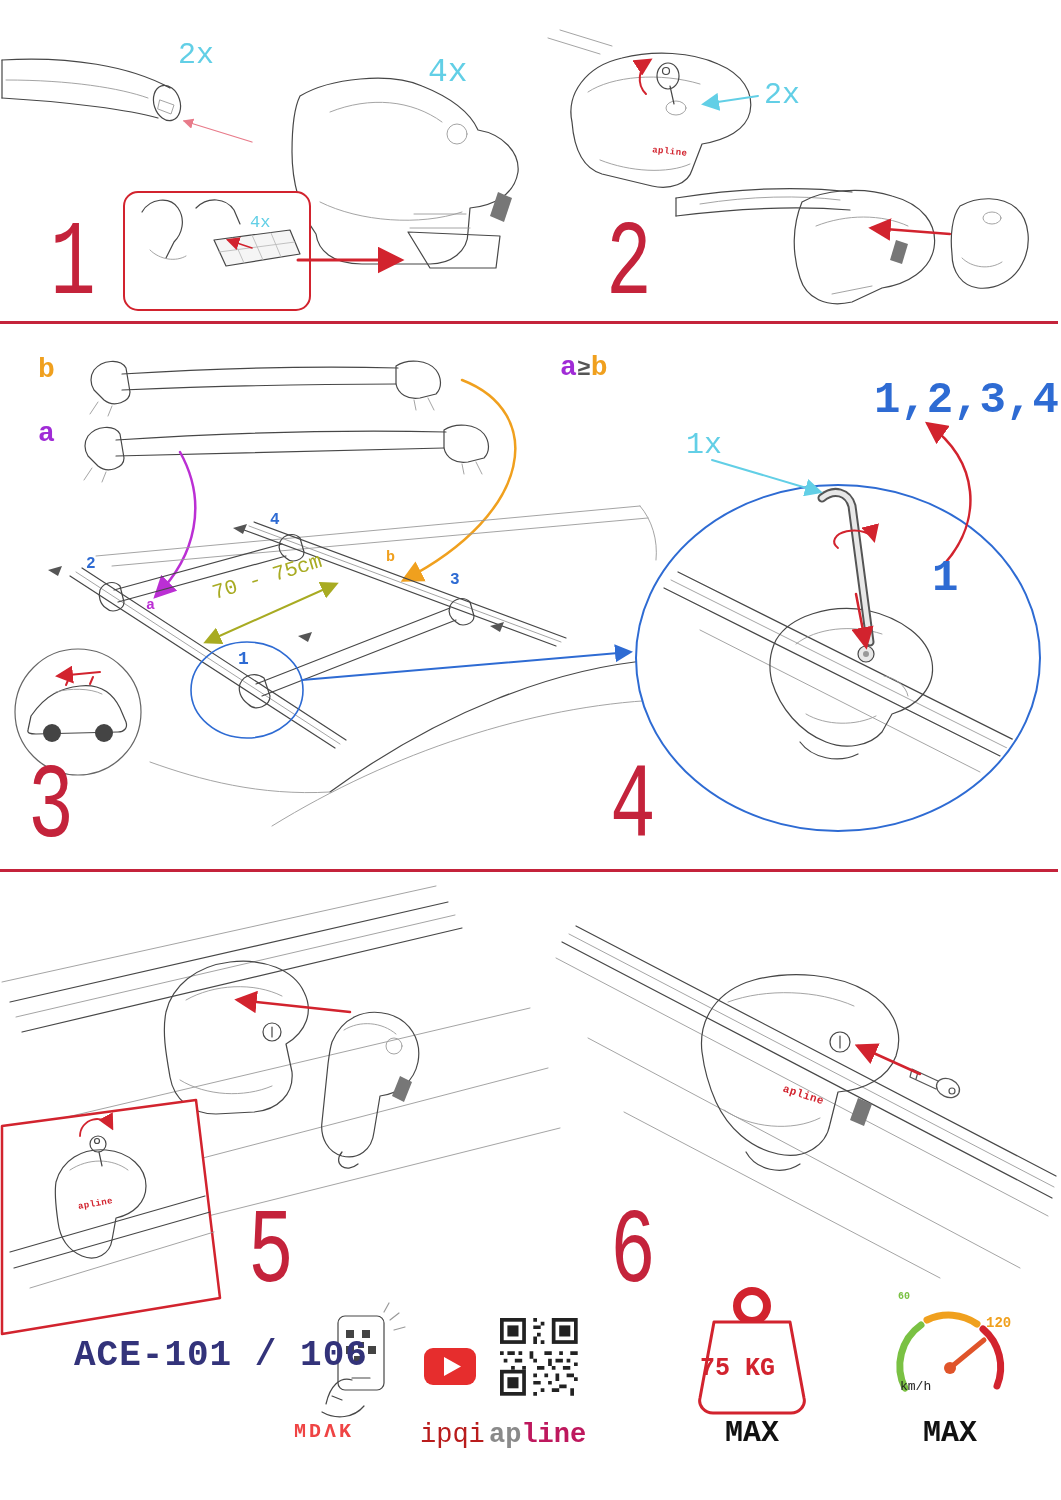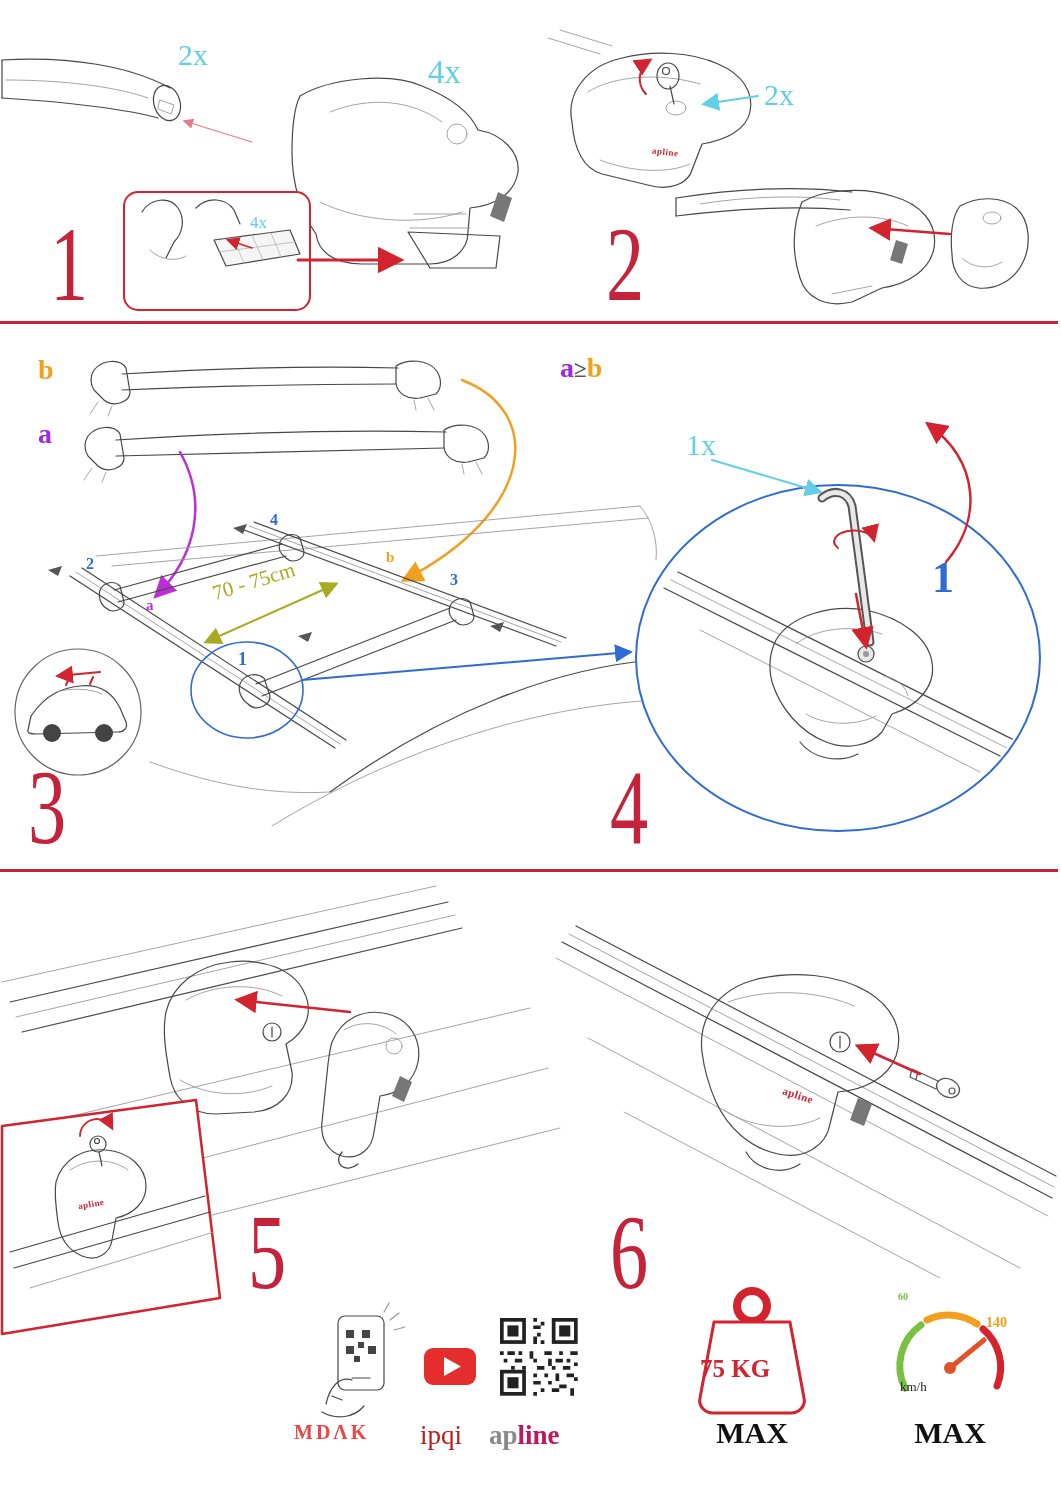--- a/index.html
+++ b/index.html
@@ -1,18 +1,18 @@
 <!DOCTYPE html>
 <html><head>
 <meta charset="utf-8">
 <style>
   * { margin:0; padding:0; box-sizing:border-box; }
   html,body { background:#ffffff; }
   .page { position:relative; width:1058px; height:1500px; background:#fff; overflow:hidden;
-          font-family:Liberation Serif, serif;padding-left:28px; }
+          font-family:Liberation Mono, monospace;padding-left:28px; }
   .art { position:absolute; left:0; top:0; }
   .t { position:absolute; white-space:nowrap; line-height:1; }
   .divider { position:absolute; left:0; width:1061px; height:3px; background:#c4233b; }
   .step { font-size:106px; color:#c4233b; font-weight:200;
           transform:scaleX(.72); transform-origin:left top; }
   .qty { color:#62cfe6; font-size:30px; font-weight:500; }
   .qty-sm { color:#62cfe6; font-size:17px; font-weight:500; }
   .lbl { font-size:28px; font-weight:bold; }
   .roofnum { font-size:16px; font-weight:bold; color:#2e6bd3; }
   .brandsm { color:#d2232e; font-size:9px; font-weight:bold; letter-spacing:.5px; }
@@ -311,44 +311,46 @@
 <div class="t qty" style="left:764px;top:80px">2x</div>
 <div class="t brandsm" style="left:652px;top:148px;transform:rotate(6deg)">apline</div>
 <div class="t step" style="left:606px;top:212px">2</div>
 
 <div class="t lbl" style="left:38px;top:356px;color:#f0a01e">b</div>
 <div class="t lbl" style="left:38px;top:420px;color:#a02bd6">a</div>
 <div class="t" style="left:560px;top:354px;font-size:28px;font-weight:bold">
   <span style="color:#a02bd6">a</span><span style="color:#555;font-size:23px">≥</span><span style="color:#f0a01e">b</span>
 </div>
 
+<div class="t" style="left:874px;top:378px;font-size:44px;font-weight:bold;color:#2e6bd3">1,2,3,4</div>
 <div class="t qty" style="left:686px;top:430px">1x</div>
 <div class="t" style="left:932px;top:556px;font-size:44px;font-weight:bold;color:#2e6bd3">1</div>
 
 <div class="t roofnum" style="left:86px;top:556px">2</div>
 <div class="t roofnum" style="left:270px;top:512px">4</div>
 <div class="t roofnum" style="left:450px;top:572px">3</div>
 <div class="t roofnum" style="left:238px;top:650px;font-size:18px">1</div>
 <div class="t roofnum" style="left:146px;top:598px;color:#bb2fd4;font-size:15px">a</div>
 <div class="t roofnum" style="left:386px;top:550px;color:#f0a01e;font-size:15px">b</div>
 <div class="t" style="left:210px;top:584px;font-size:21px;color:#a8ab22;transform:rotate(-17deg);transform-origin:left top">70 - 75cm</div>
 
 <div class="t step" style="left:28px;top:755px">3</div>
 <div class="t step" style="left:610px;top:755px">4</div>
 
 <div class="t brandsm" style="left:78px;top:1200px;transform:rotate(-10deg)">apline</div>
 <div class="t step" style="left:248px;top:1200px">5</div>
 <div class="t brandsm" style="left:782px;top:1090px;font-size:11px;transform:rotate(18deg)">apline</div>
 <div class="t step" style="left:610px;top:1200px">6</div>
 
+<div class="t" style="left:74px;top:1338px;font-size:36px;font-weight:600;color:#33337a;letter-spacing:1px">ACE-101 / 106</div>
 <div class="t" style="left:294px;top:1422px;font-size:20px;font-weight:bold;color:#ef4444;letter-spacing:3px">MDΛK</div>
 <div class="t" style="left:420px;top:1422px;font-size:27px;color:#b91c1c">ipqi</div>
 <div class="t" style="left:489px;top:1422px;font-size:27px;font-weight:bold">
   <span style="color:#8a8a8a">ap</span><span style="color:#be185d">line</span>
 </div>
 <div class="t" style="left:700px;top:1356px;width:104px;text-align:left;font-size:25px;font-weight:bold;color:#d2232e">75 KG</div>
 <div class="t" style="left:700px;top:1418px;width:104px;text-align:center;font-size:30px;font-weight:bold;color:#111">MAX</div>
 <div class="t" style="left:898px;top:1292px;font-size:10px;font-weight:bold;color:#7ac143">60</div>
-<div class="t" style="left:986px;top:1316px;font-size:14px;font-weight:bold;color:#f0a01e">140</div>
+<div class="t" style="left:986px;top:1316px;font-size:14px;font-weight:bold;color:#f0a01e">120</div>
 <div class="t" style="left:900px;top:1380px;width:100px;text-align:left;font-size:13px;color:#222">km/h</div>
 <div class="t" style="left:898px;top:1418px;width:104px;text-align:center;font-size:30px;font-weight:bold;color:#111">MAX</div>
 
 </div>
 
 </body></html>

